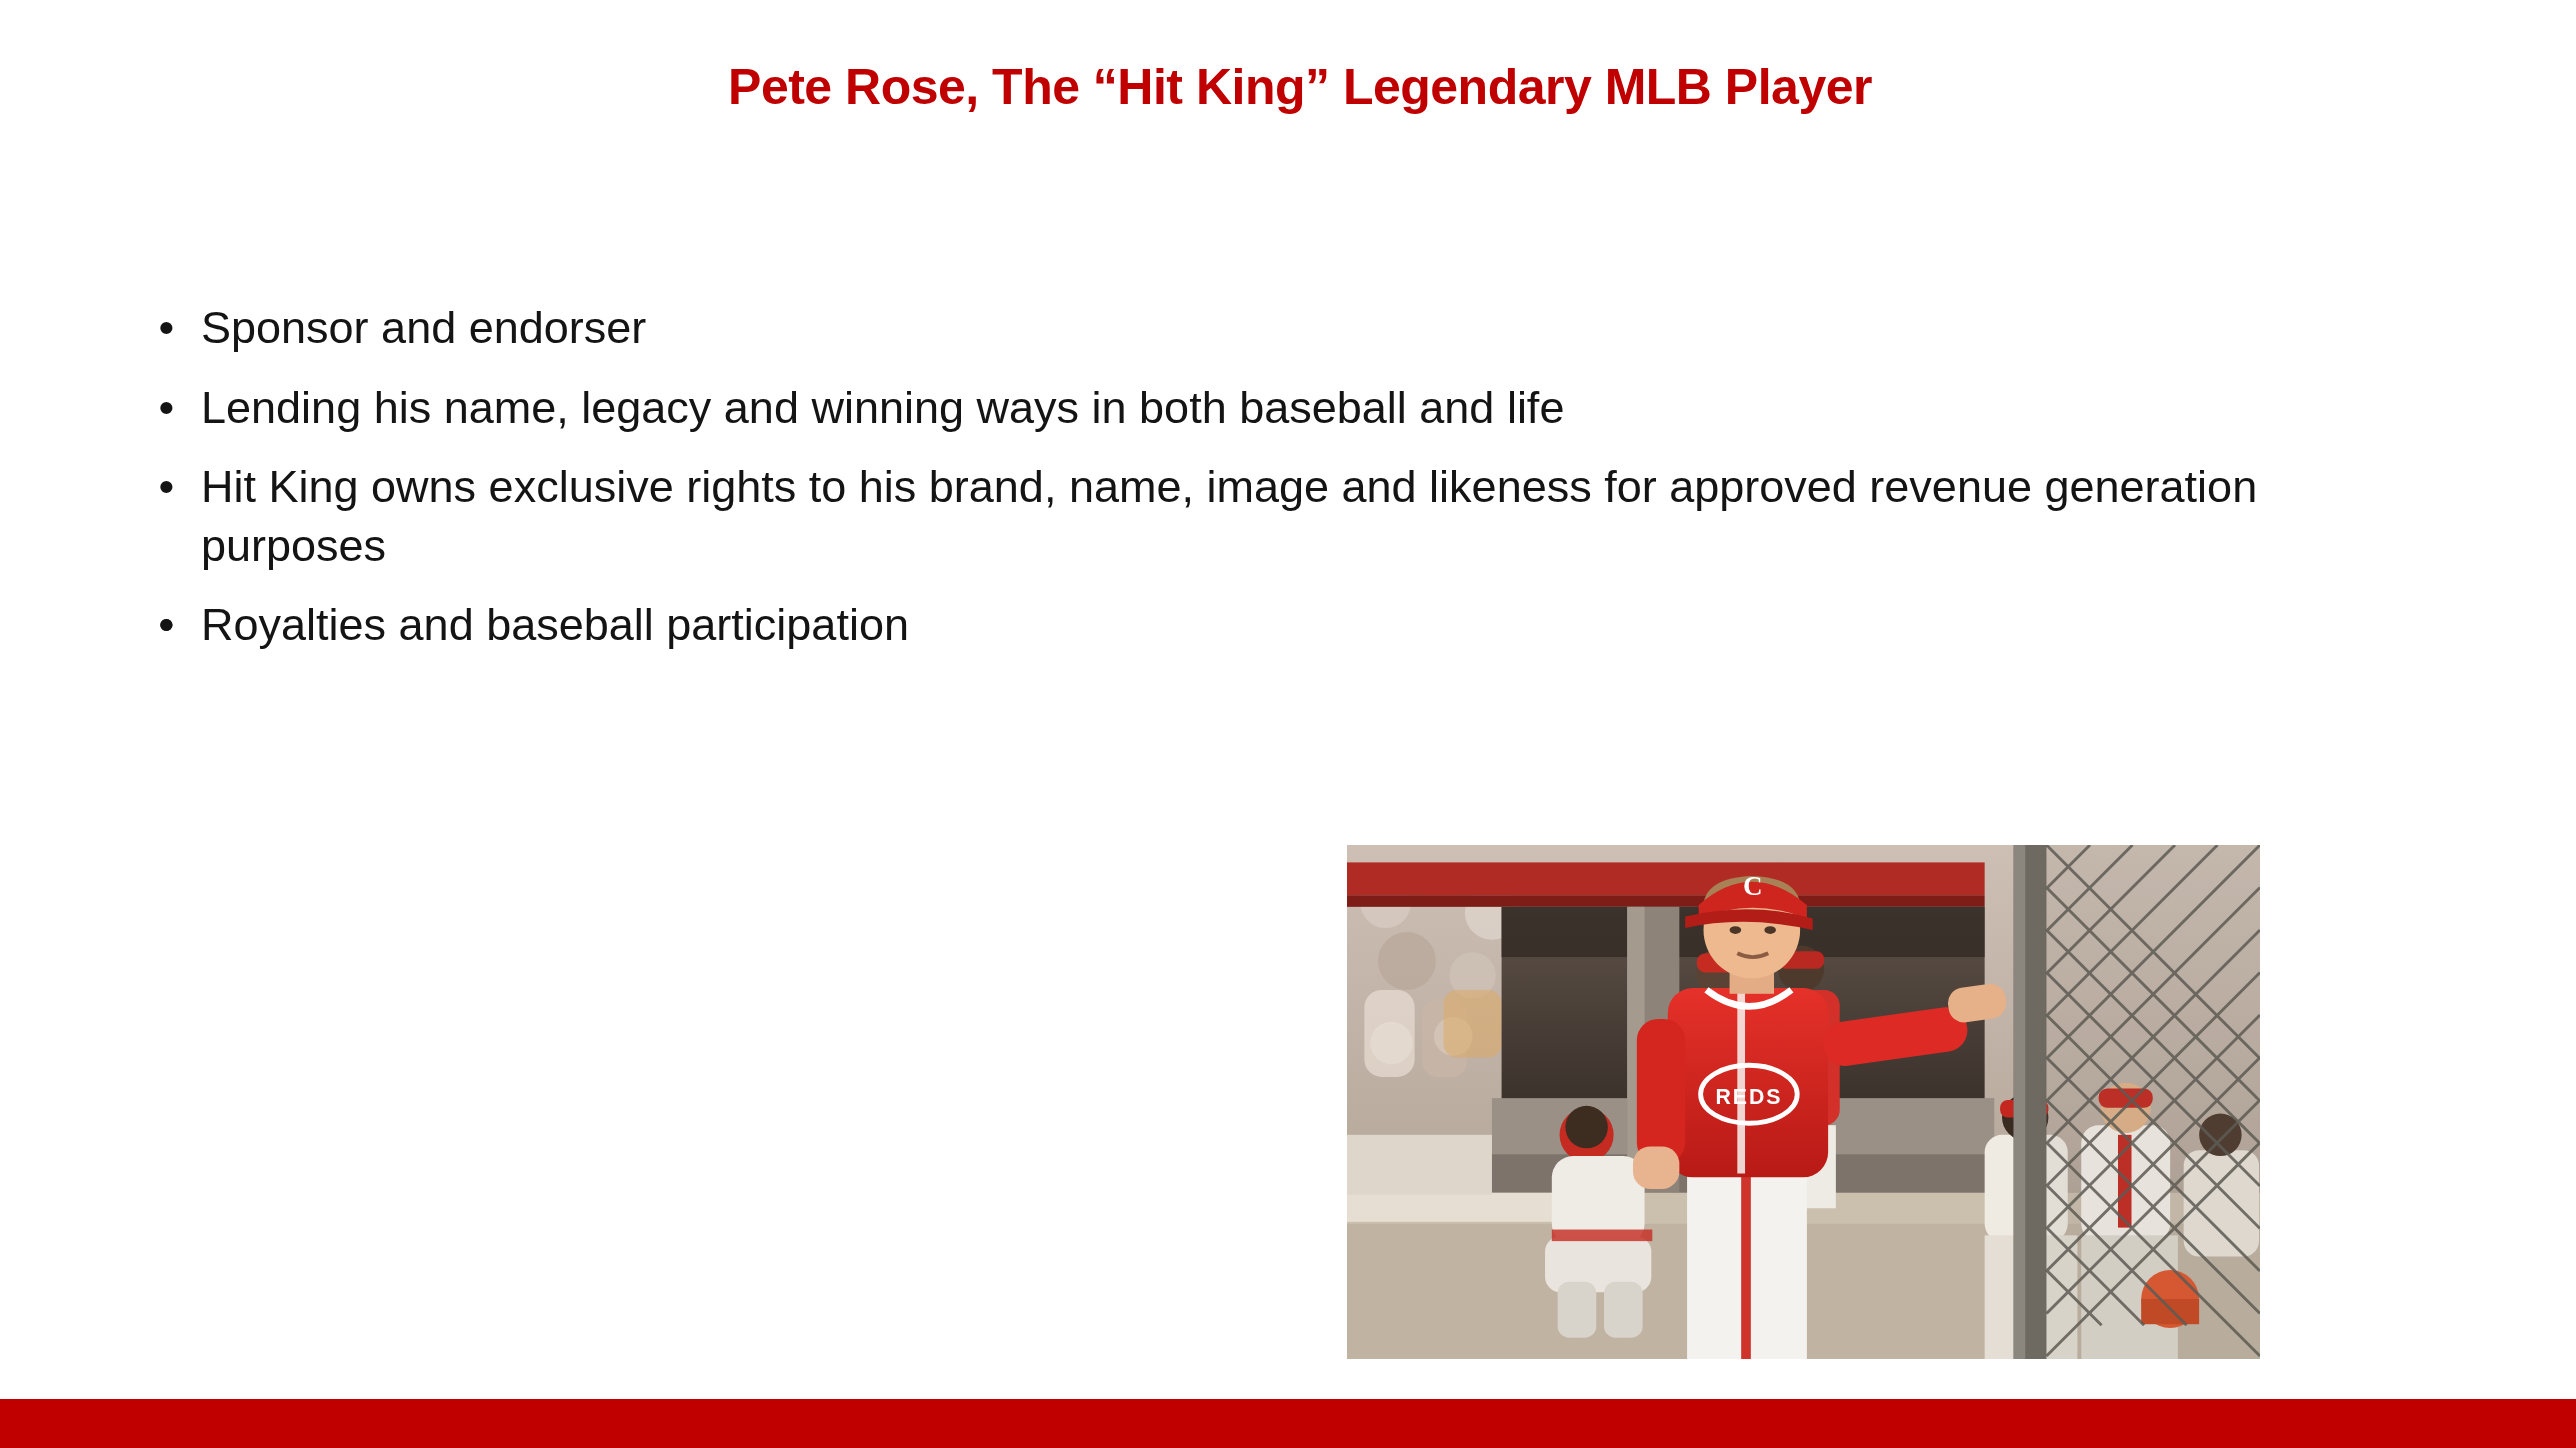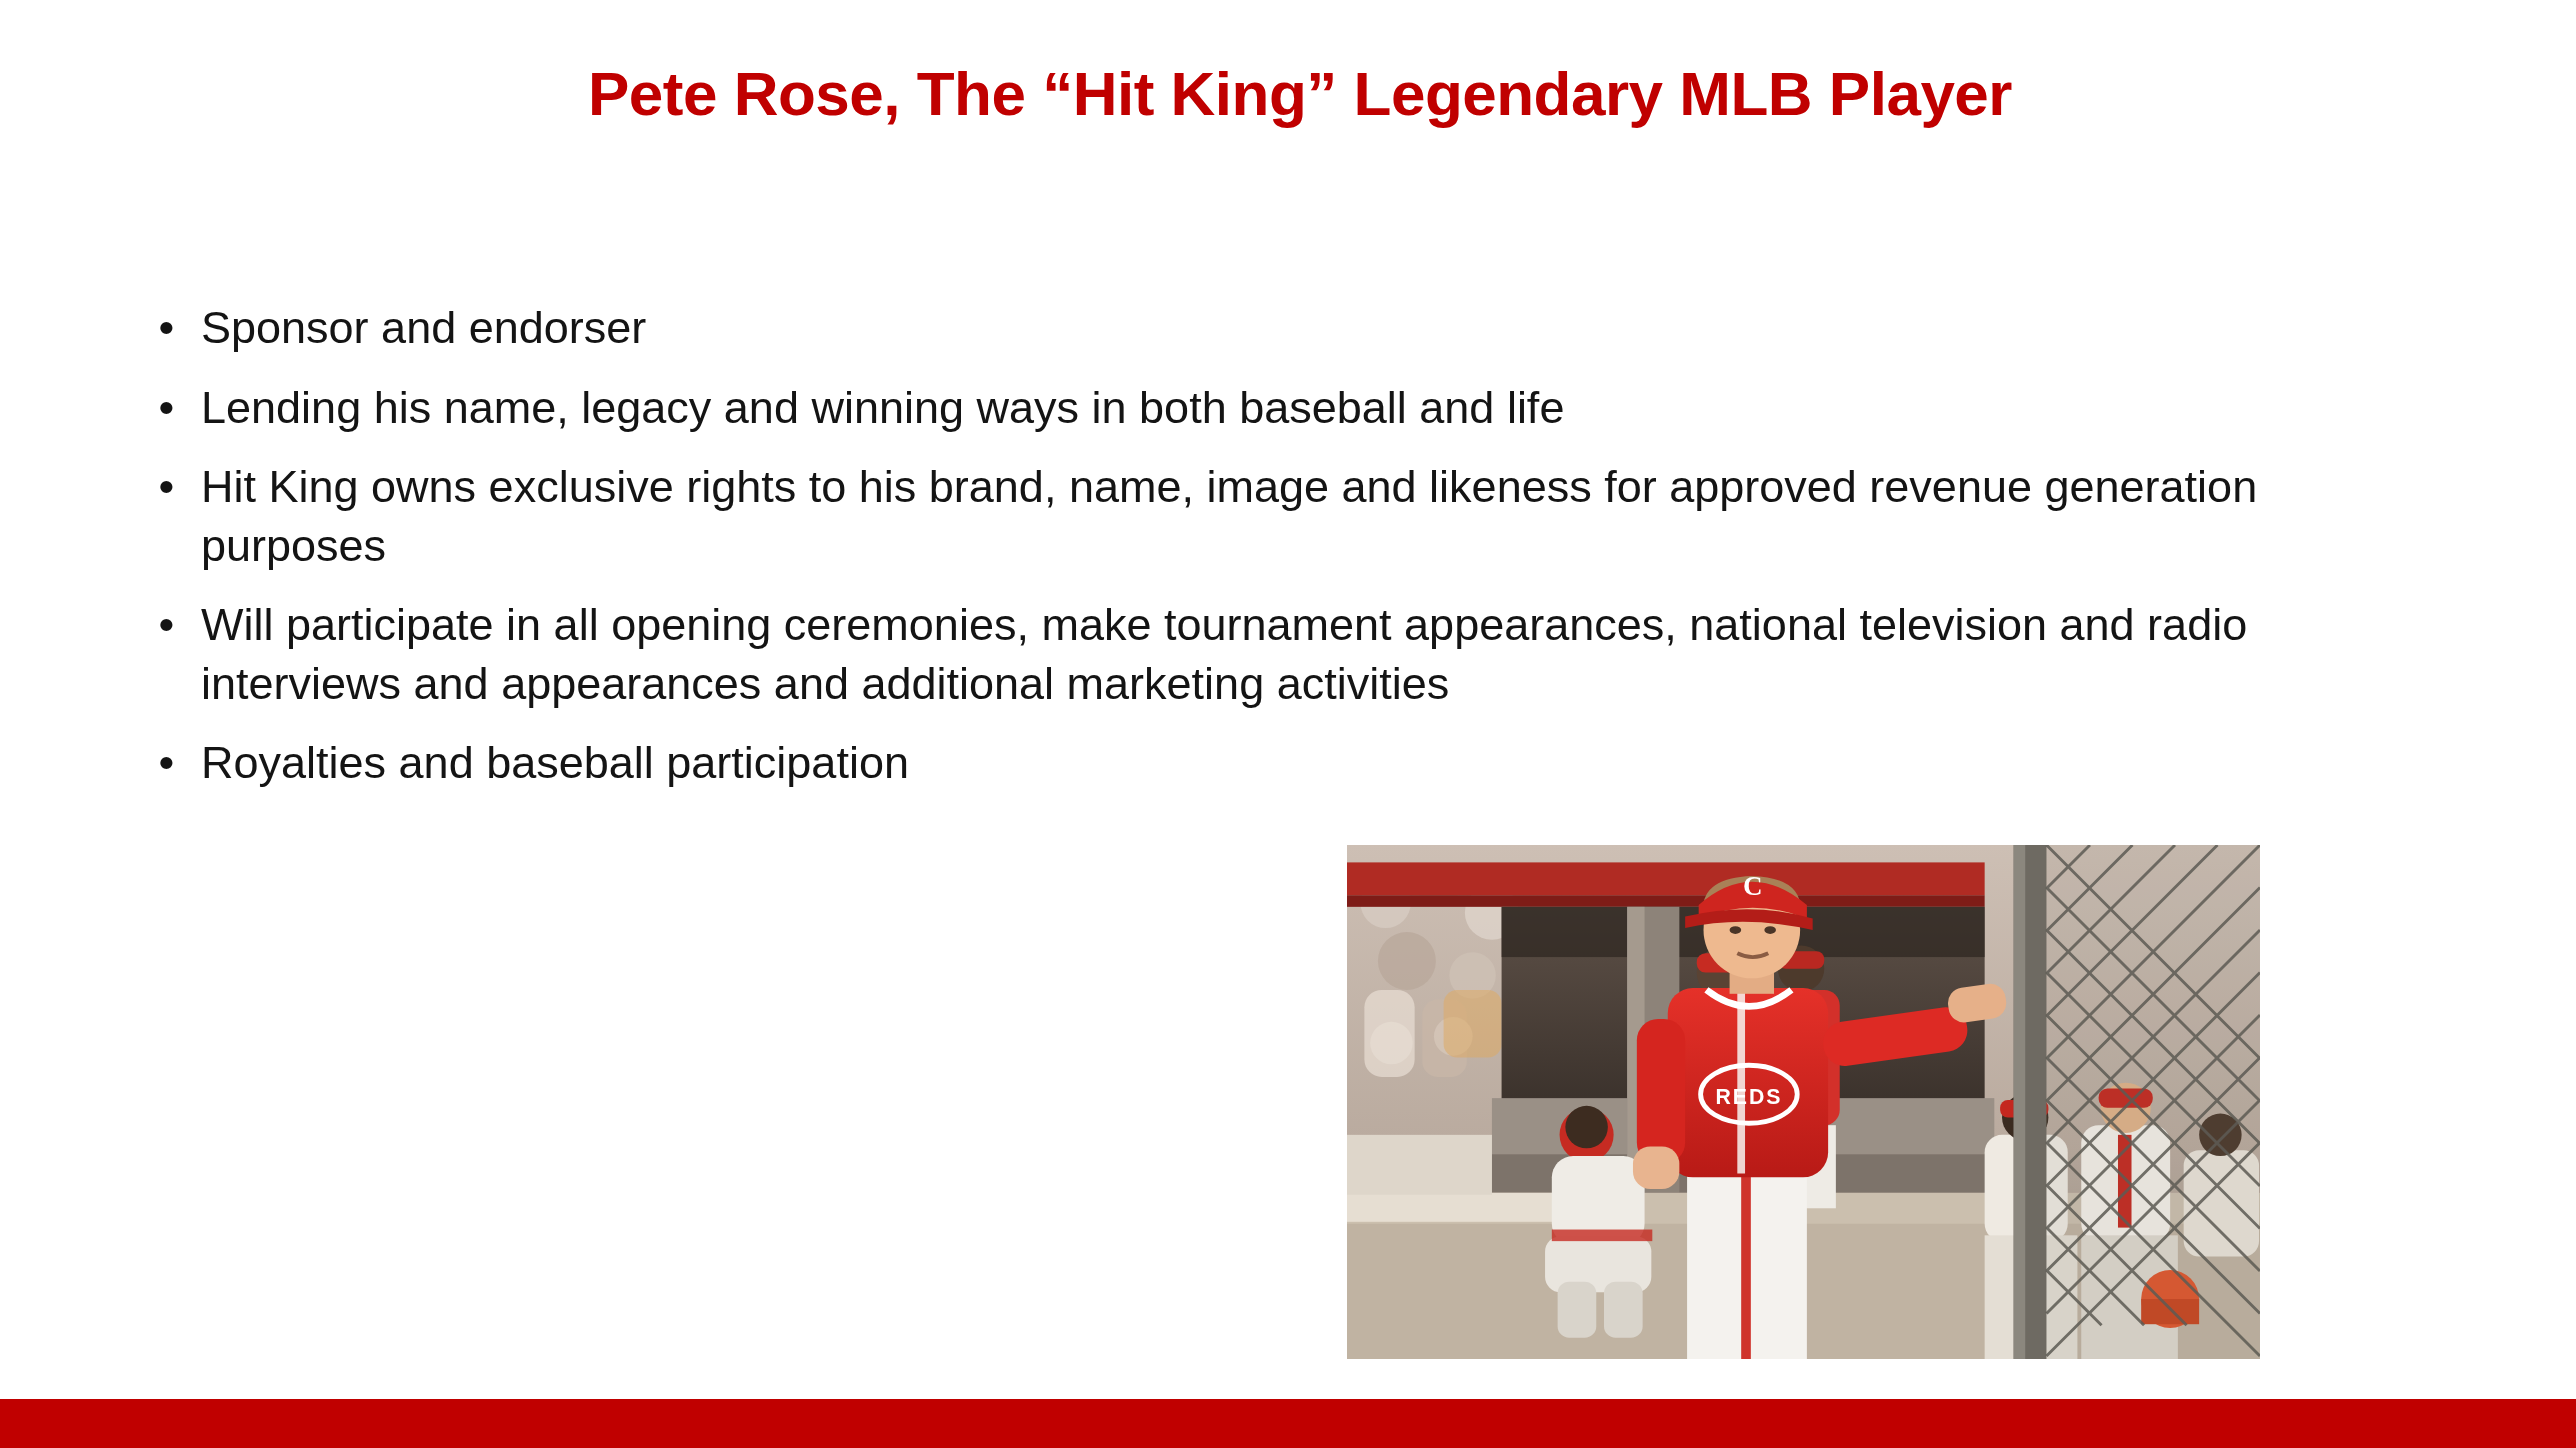--- a/index.html
+++ b/index.html
@@ -21,21 +21,21 @@
     background: #ffffff;
   }
 
   .slide-title {
     position: absolute;
     left: 0;
     right: 0;
     top: 60px;
     text-align: center;
     color: #C00000;
-    font-size: 62px;
+    font-size: 50px;
     font-weight: bold;
     letter-spacing: -0.5px;
     line-height: 1.1;
     white-space: nowrap;
     padding-left: 24px;
   }
 
   .body-list {
     position: absolute;
     left: 145px;
@@ -100,21 +100,20 @@
     <li class="bullet-item">
       <span class="dot">•</span>
       <span>Lending his name, legacy and winning ways in both baseball and life</span>
     </li>
     <li class="bullet-item">
       <span class="dot">•</span>
       <span>Hit King owns exclusive rights to his brand, name, image and likeness for approved revenue generation purposes</span>
     </li>
     <li class="bullet-item">
       <span class="dot">•</span>
-      <span>Will participate in all opening ceremonies, make tournament appearances, national television and radio interviews and appearances and additional marketing activities</span>
     </li>
     <li class="bullet-item">
       <span class="dot">•</span>
       <span>Royalties and baseball participation</span>
     </li>
   </ul>
 
   <div class="photo">
     <svg width="913" height="514" viewBox="0 0 945 532" xmlns="http://www.w3.org/2000/svg">
       <defs>

